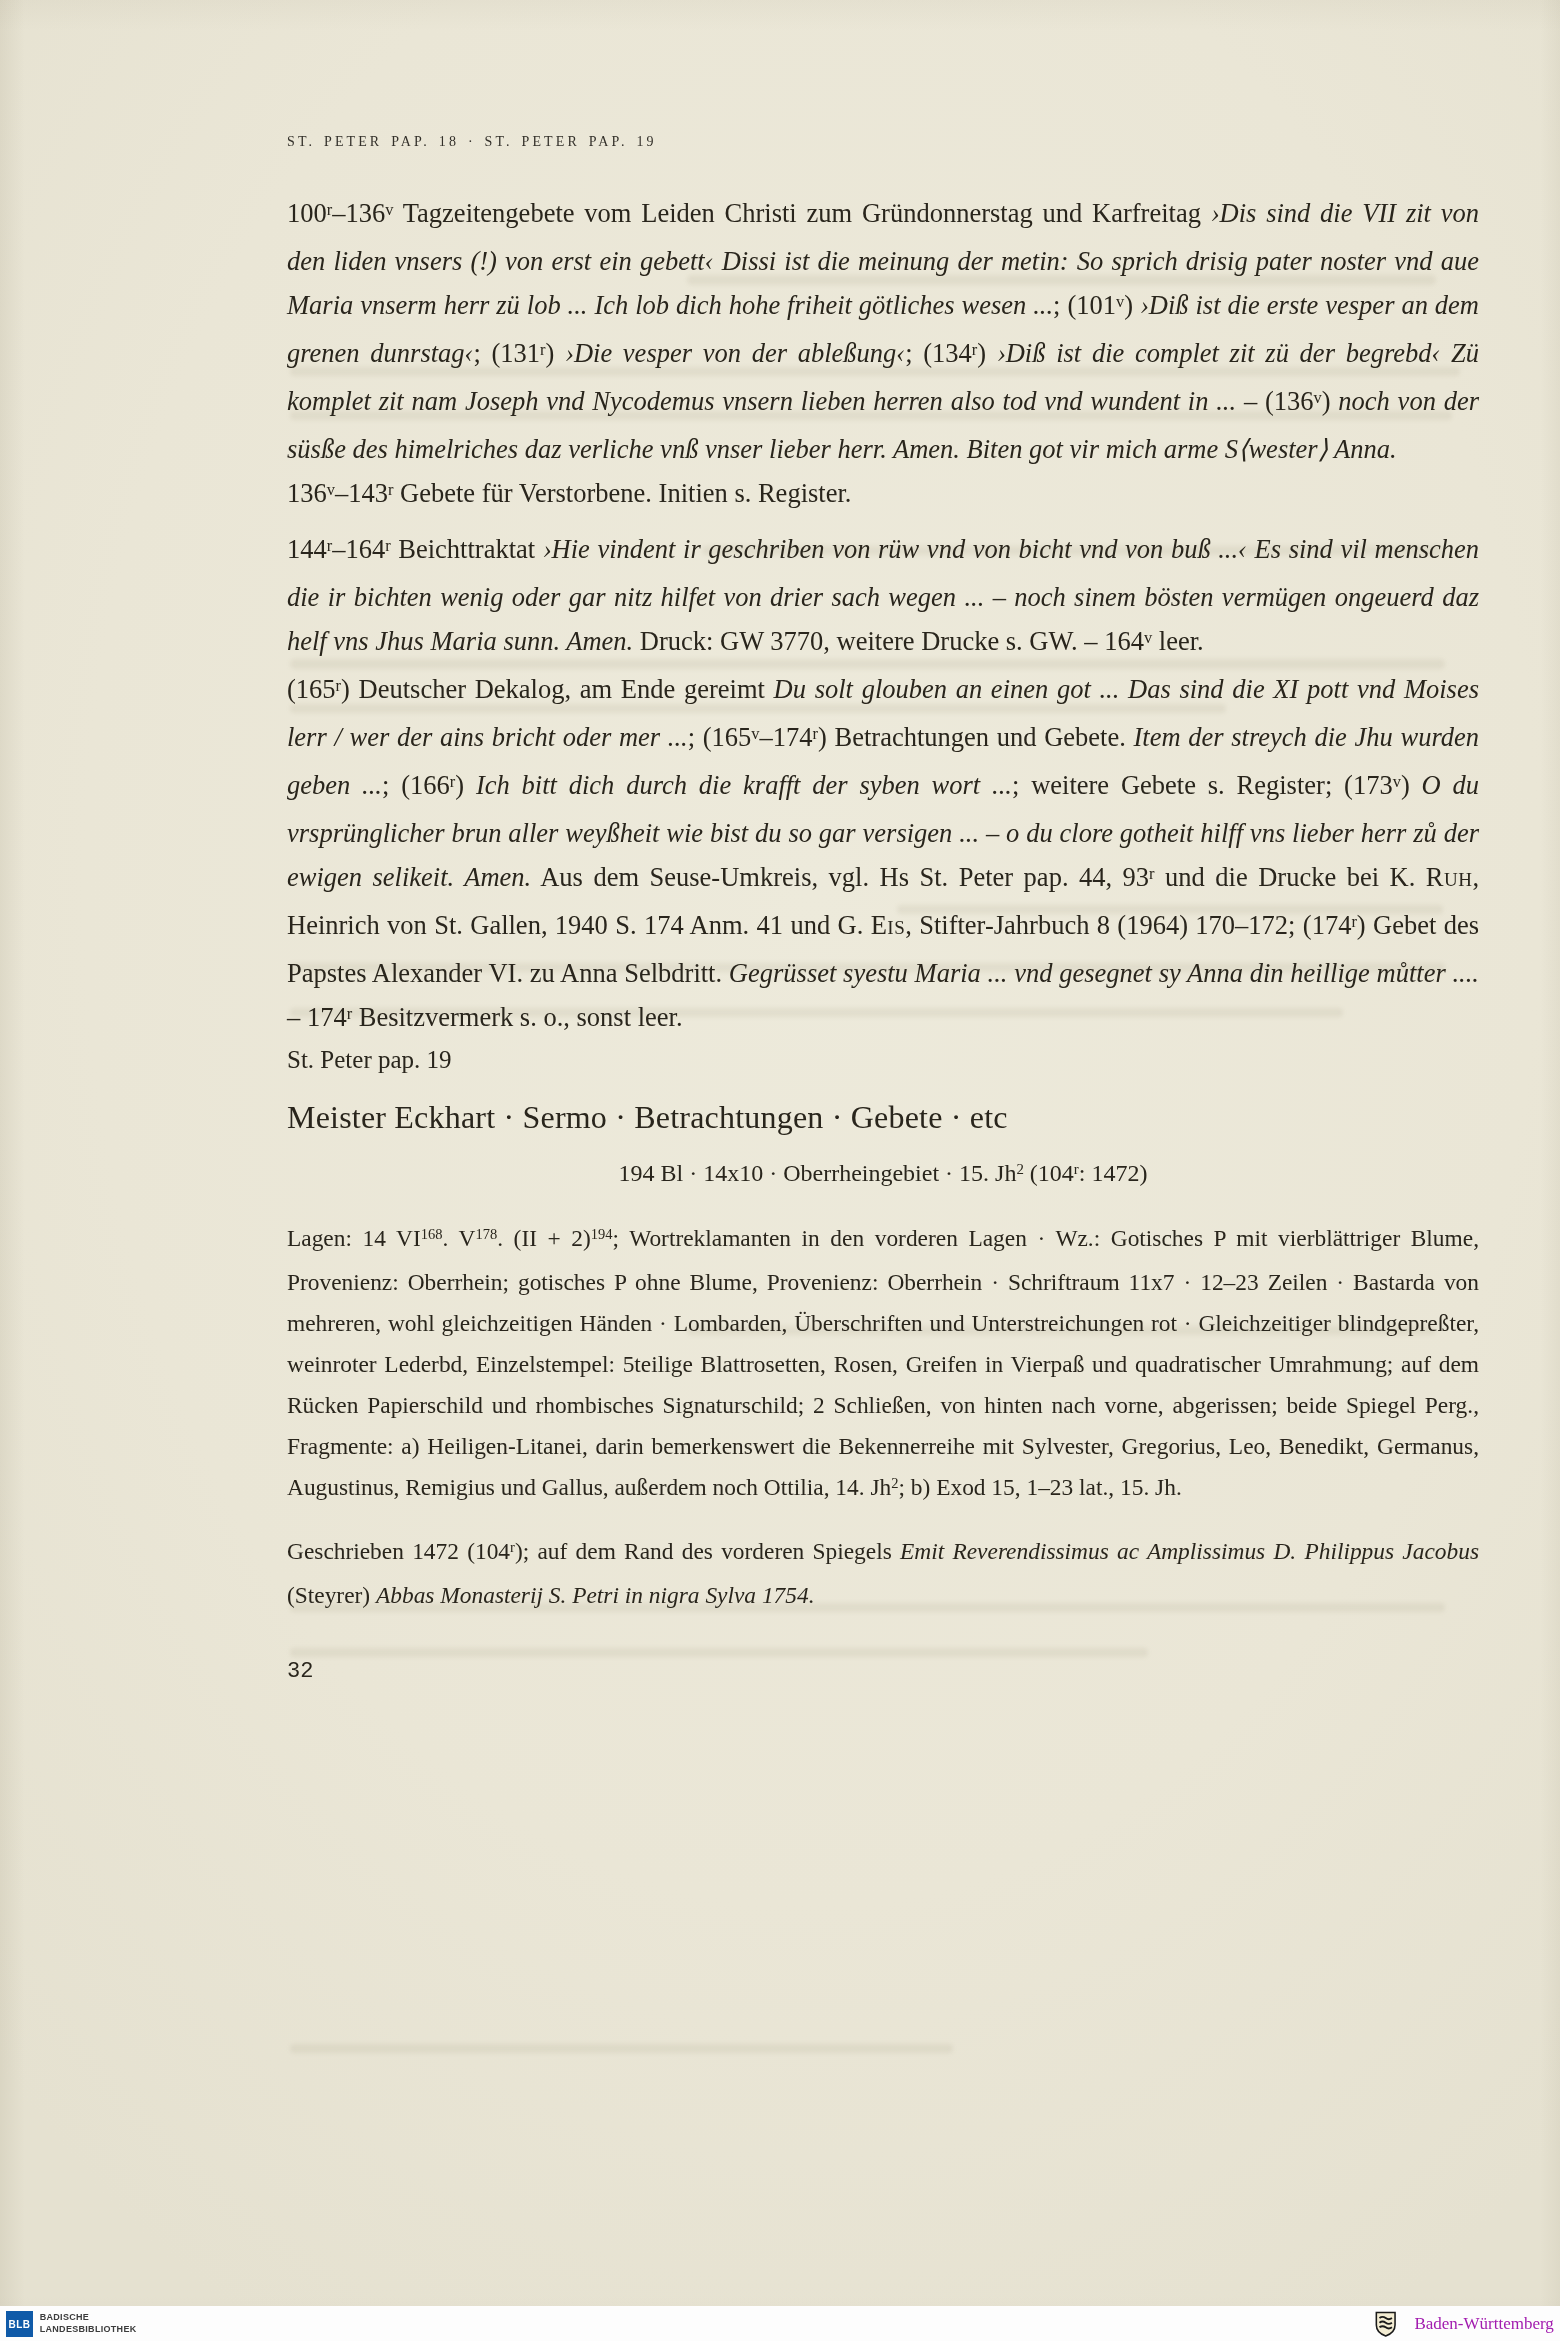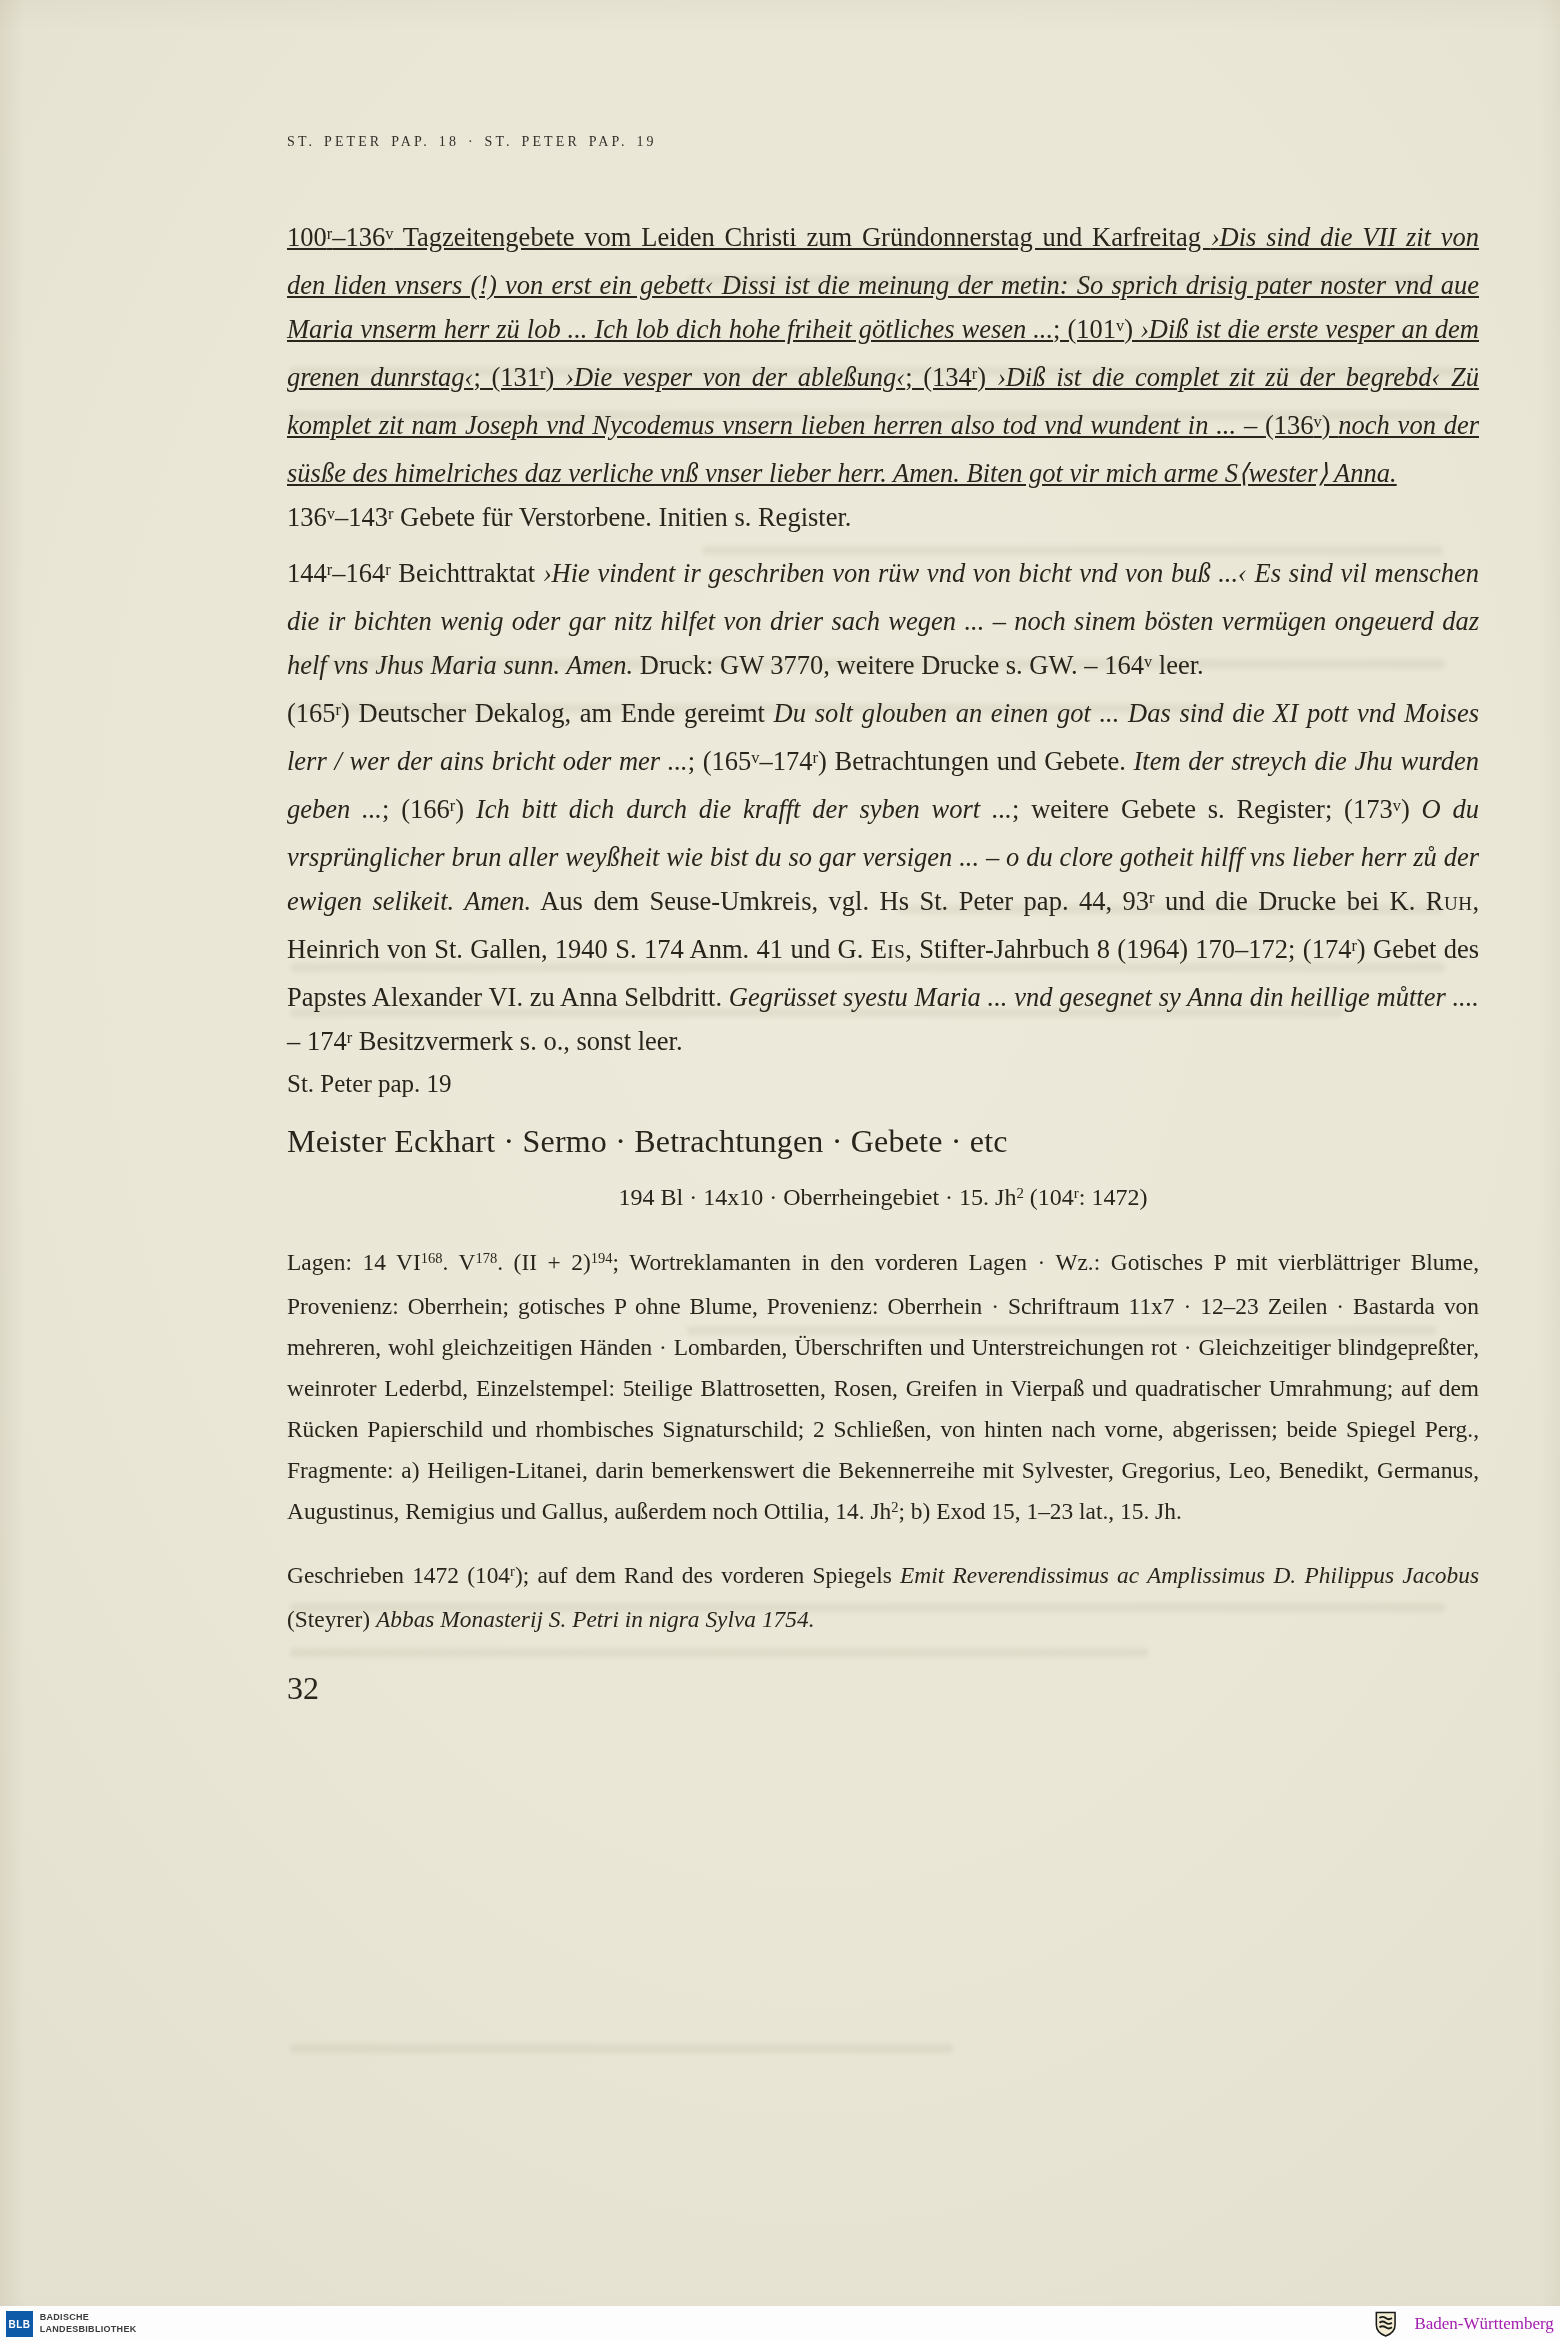--- a/index.html
+++ b/index.html
@@ -45,36 +45,36 @@
 
   .running-head {
     font-size: 14px;
     letter-spacing: 3.1px;
     word-spacing: 2.3px;
     color: #33302a;
   }
 
   p { margin: 0; }
   .body { font-size: 26.5px; line-height: 44px; text-align: justify; }
-  .p1 { margin-top: 65px; text-decoration: underline; }
+  .p1 { margin-top: 41px; }
   .gap { margin-top: 8px; }
 
   .seg-i  { font-style: italic; }
   .seg-sup { font-size: 62%; position: relative; top: -0.45em; letter-spacing: 0; }
   .seg-sc { font-variant: small-caps; letter-spacing: 0.5px; }
 
   .sig   { font-size: 25px; line-height: 34px; }
   .title { margin: 20px 0 0 0; font-size: 32px; font-weight: normal; line-height: 41px; letter-spacing: 0.2px; }
   .specs { margin-top: 19px; font-size: 24px; line-height: 33px; text-align: center; }
 
   .small { font-size: 23.4px; line-height: 41px; text-align: justify; }
   .lagen { margin-top: 25px; }
   .geschrieben { margin-top: 20px; }
 
-  .pageno { margin-top: 30px; font-size: 32px; }
+  .pageno { margin-top: 43px; font-size: 22px; font-family: Liberation Mono, monospace; }
 
   .footer {
     position: absolute;
     left: 0; bottom: 0;
     width: 100%; height: 36px;
     background: #fdfdfd;
     display: flex;
     align-items: center;
     justify-content: space-between;
     padding: 0 6.2px;

